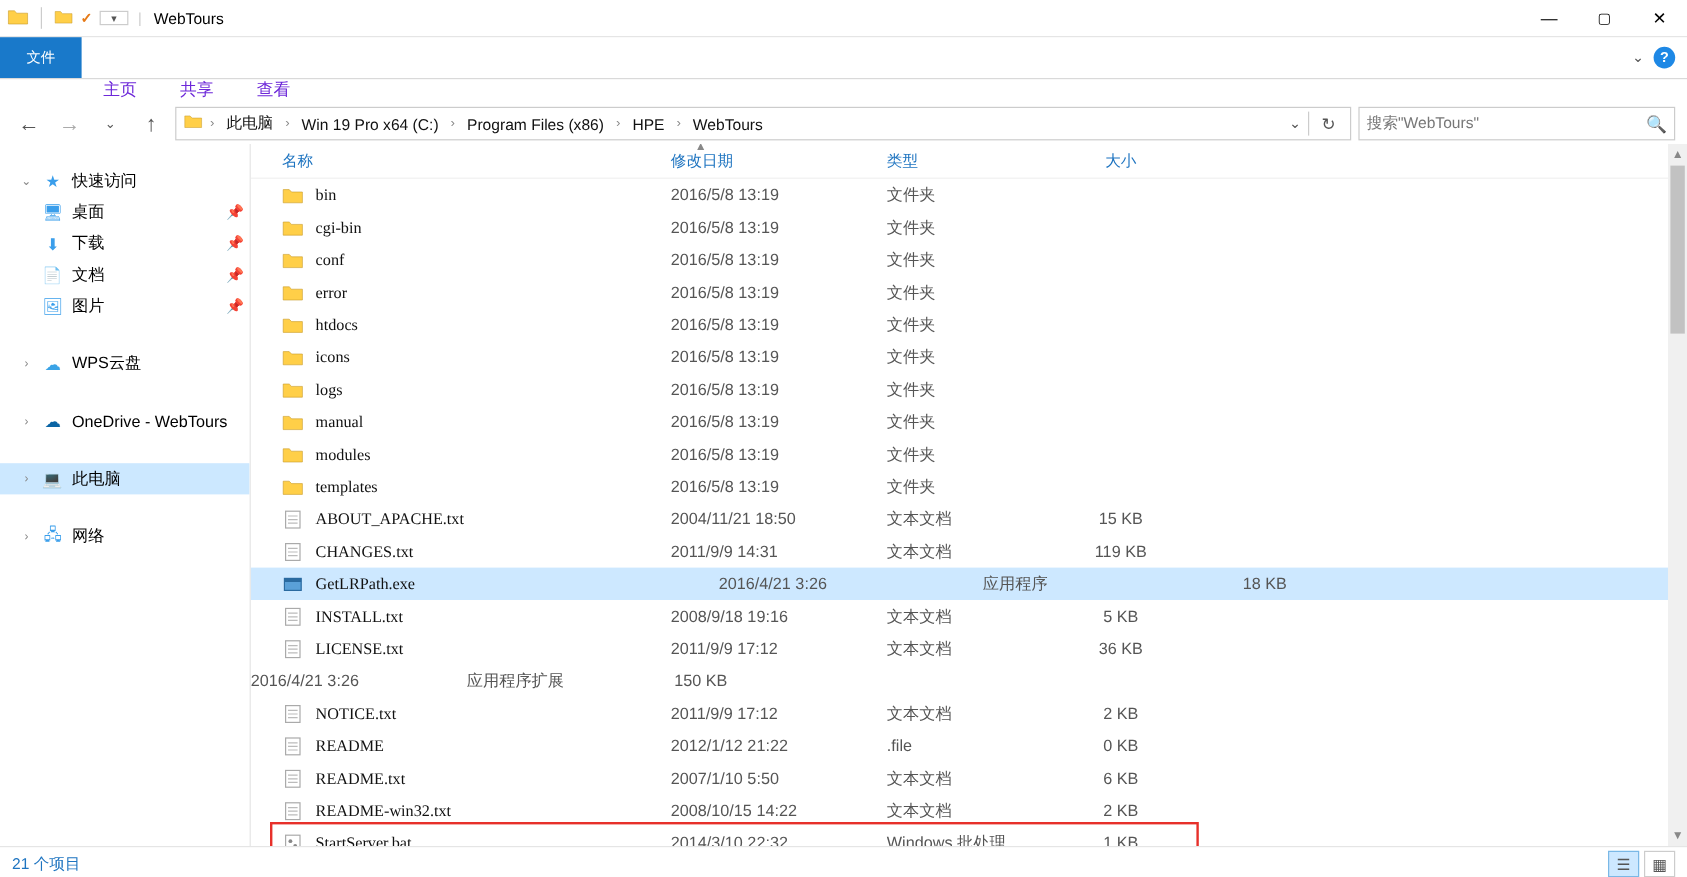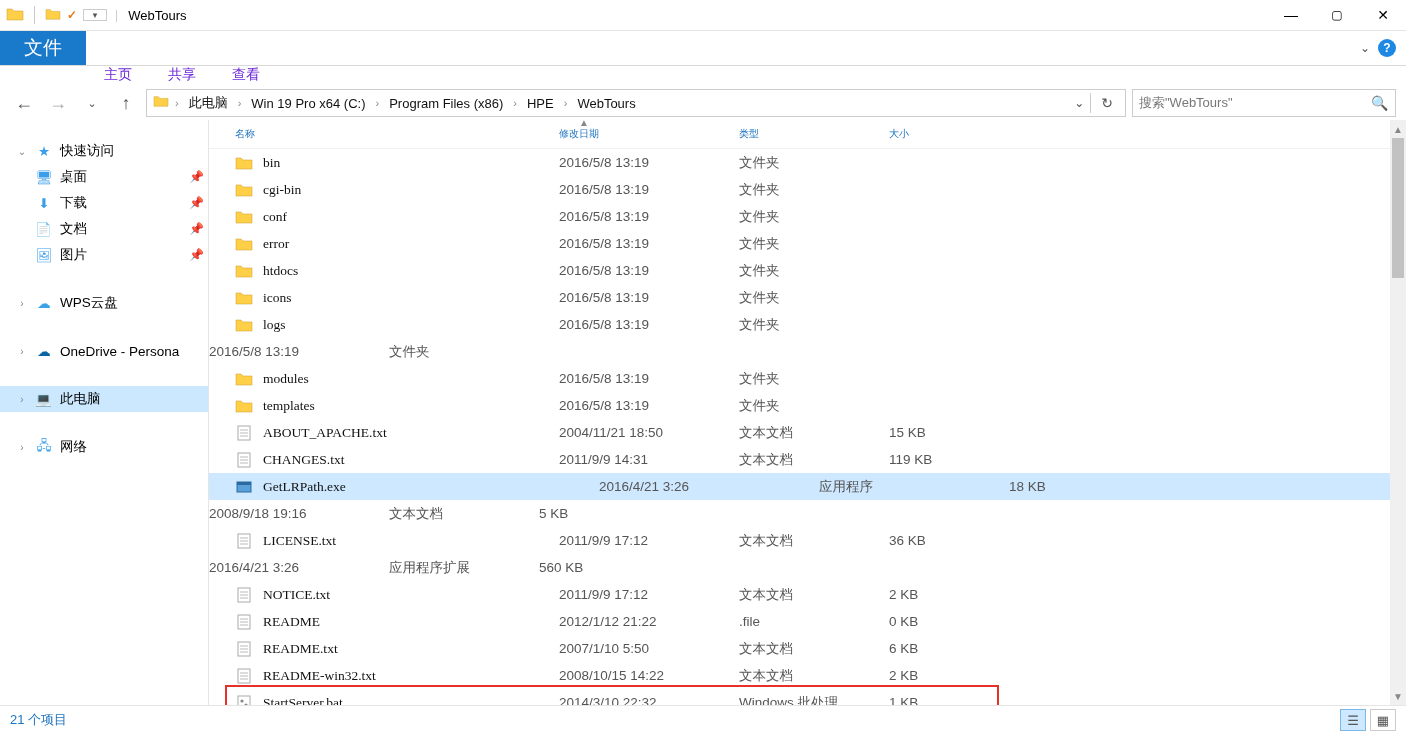--- a/index.html
+++ b/index.html
@@ -30,23 +30,23 @@
 
 .ribbon {
   height: 34px;
   display:flex;
   align-items:stretch;
   border-bottom: 1px solid #d9d9d9;
 }
 .ribbon .file-tab {
   background: #1979ca;
   color: #fff;
-  width: 86px;
+  width: 68px;
   display:flex; align-items:center; justify-content:center;
-  font-size:19px;
+  font-size:12px;
 }
 .ribbon .tab {
   padding: 0 18px;
   display:flex; align-items:center;
   font-size:14px;
   color:#6d28d9;
   margin-top:44px;
 }
 .ribbon .right {
   margin-left:auto; display:flex; align-items:center; gap:8px; padding-right:10px;
@@ -129,28 +129,28 @@
 
 .filearea {
   flex:1;
   position:relative;
   overflow:hidden;
 }
 .file-header {
   height: 28px;
   display:flex;
   align-items:center;
-  font-size:10px;
+  font-size:13px;
   color:#1e74c0;
   border-bottom: 1px solid #f0f0f0;
 }
 .col-name   { padding-left: 26px; width: 324px; display:flex; align-items:center; gap:10px;}
 .col-date   { width: 180px;}
 .col-type   { width: 150px;}
-.col-size   { width: 90px; text-align:left; padding-right: 6px;}
+.col-size   { width: 90px; text-align:center; padding-right: 6px;}
 .sort-ind {
   position:absolute; left: 370px; top:-3px;
   font-size:10px; color:#888;
 }
 .file-row {
   height: 27px;
   display:flex;
   align-items:center;
   font-size:13.5px;
   color:#111;
@@ -302,21 +302,21 @@
       <div class="tree-item">
         <span class="expand">›</span>
         <span class="ticon" style="color:#3aa3e6;">☁</span>
         <span>WPS云盘</span>
       </div>
     </div>
     <div class="tree-group">
       <div class="tree-item">
         <span class="expand">›</span>
         <span class="ticon" style="color:#0a64a4;">☁</span>
-        <span>OneDrive - Persona</span>
+        <span>OneDrive - WebTours</span>
       </div>
     </div>
     <div class="tree-group">
       <div class="tree-item selected">
         <span class="expand">›</span>
         <span class="ticon" style="color:#3a9eeb;">💻</span>
         <span>此电脑</span>
       </div>
     </div>
     <div class="tree-group">
@@ -424,20 +424,28 @@
                 <path class="svg-folder" d="M1 3 h5 l2 2 h9 v9 h-16 z"></path>
               </svg>
             </span>
             <span>logs</span>
           </div>
           <div class="col-date">2016/5/8 13:19</div>
           <div class="col-type">文件夹</div>
           <div class="col-size"></div>
         </div>
         <div class="file-row">
+          <div class="col-name fname">
+            <span class="ficon">
+              <svg width="18" height="16" viewBox="0 0 18 16">
+                <path class="svg-folder" d="M1 3 h5 l2 2 h9 v9 h-16 z"></path>
+              </svg>
+            </span>
+            <span>manual</span>
+          </div>
           <div class="col-date">2016/5/8 13:19</div>
           <div class="col-type">文件夹</div>
           <div class="col-size"></div>
         </div>
         <div class="file-row">
           <div class="col-name fname">
             <span class="ficon">
               <svg width="18" height="16" viewBox="0 0 18 16">
                 <path class="svg-folder" d="M1 3 h5 l2 2 h9 v9 h-16 z"></path>
               </svg>
@@ -501,20 +509,31 @@
                 <rect x="1" y="3" width="14" height="3" fill="#2a6aa0"></rect>
               </svg>
             </span>
             <span>GetLRPath.exe</span>
           </div>
           <div class="col-date">2016/4/21 3:26</div>
           <div class="col-type">应用程序</div>
           <div class="col-size">18 KB</div>
         </div>
         <div class="file-row">
+          <div class="col-name fname">
+            <span class="ficon">
+              <svg width="16" height="16" viewBox="0 0 16 16">
+                <rect x="2" y="1" width="12" height="14" fill="#fff" stroke="#aaa"></rect>
+                <line x1="4" y1="5" x2="12" y2="5" stroke="#bbb"></line>
+                <line x1="4" y1="8" x2="12" y2="8" stroke="#bbb"></line>
+                <line x1="4" y1="11" x2="12" y2="11" stroke="#bbb"></line>
+              </svg>
+            </span>
+            <span>INSTALL.txt</span>
+          </div>
           <div class="col-date">2008/9/18 19:16</div>
           <div class="col-type">文本文档</div>
           <div class="col-size">5 KB</div>
         </div>
         <div class="file-row">
           <div class="col-name fname">
             <span class="ficon">
               <svg width="16" height="16" viewBox="0 0 16 16">
                 <rect x="2" y="1" width="12" height="14" fill="#fff" stroke="#aaa"></rect>
                 <line x1="4" y1="5" x2="12" y2="5" stroke="#bbb"></line>
@@ -524,21 +543,21 @@
             </span>
             <span>LICENSE.txt</span>
           </div>
           <div class="col-date">2011/9/9 17:12</div>
           <div class="col-type">文本文档</div>
           <div class="col-size">36 KB</div>
         </div>
         <div class="file-row">
           <div class="col-date">2016/4/21 3:26</div>
           <div class="col-type">应用程序扩展</div>
-          <div class="col-size">560 KB</div>
+          <div class="col-size">150 KB</div>
         </div>
         <div class="file-row">
           <div class="col-name fname">
             <span class="ficon">
               <svg width="16" height="16" viewBox="0 0 16 16">
                 <rect x="2" y="1" width="12" height="14" fill="#fff" stroke="#aaa"></rect>
                 <line x1="4" y1="5" x2="12" y2="5" stroke="#bbb"></line>
                 <line x1="4" y1="8" x2="12" y2="8" stroke="#bbb"></line>
                 <line x1="4" y1="11" x2="12" y2="11" stroke="#bbb"></line>
               </svg>

